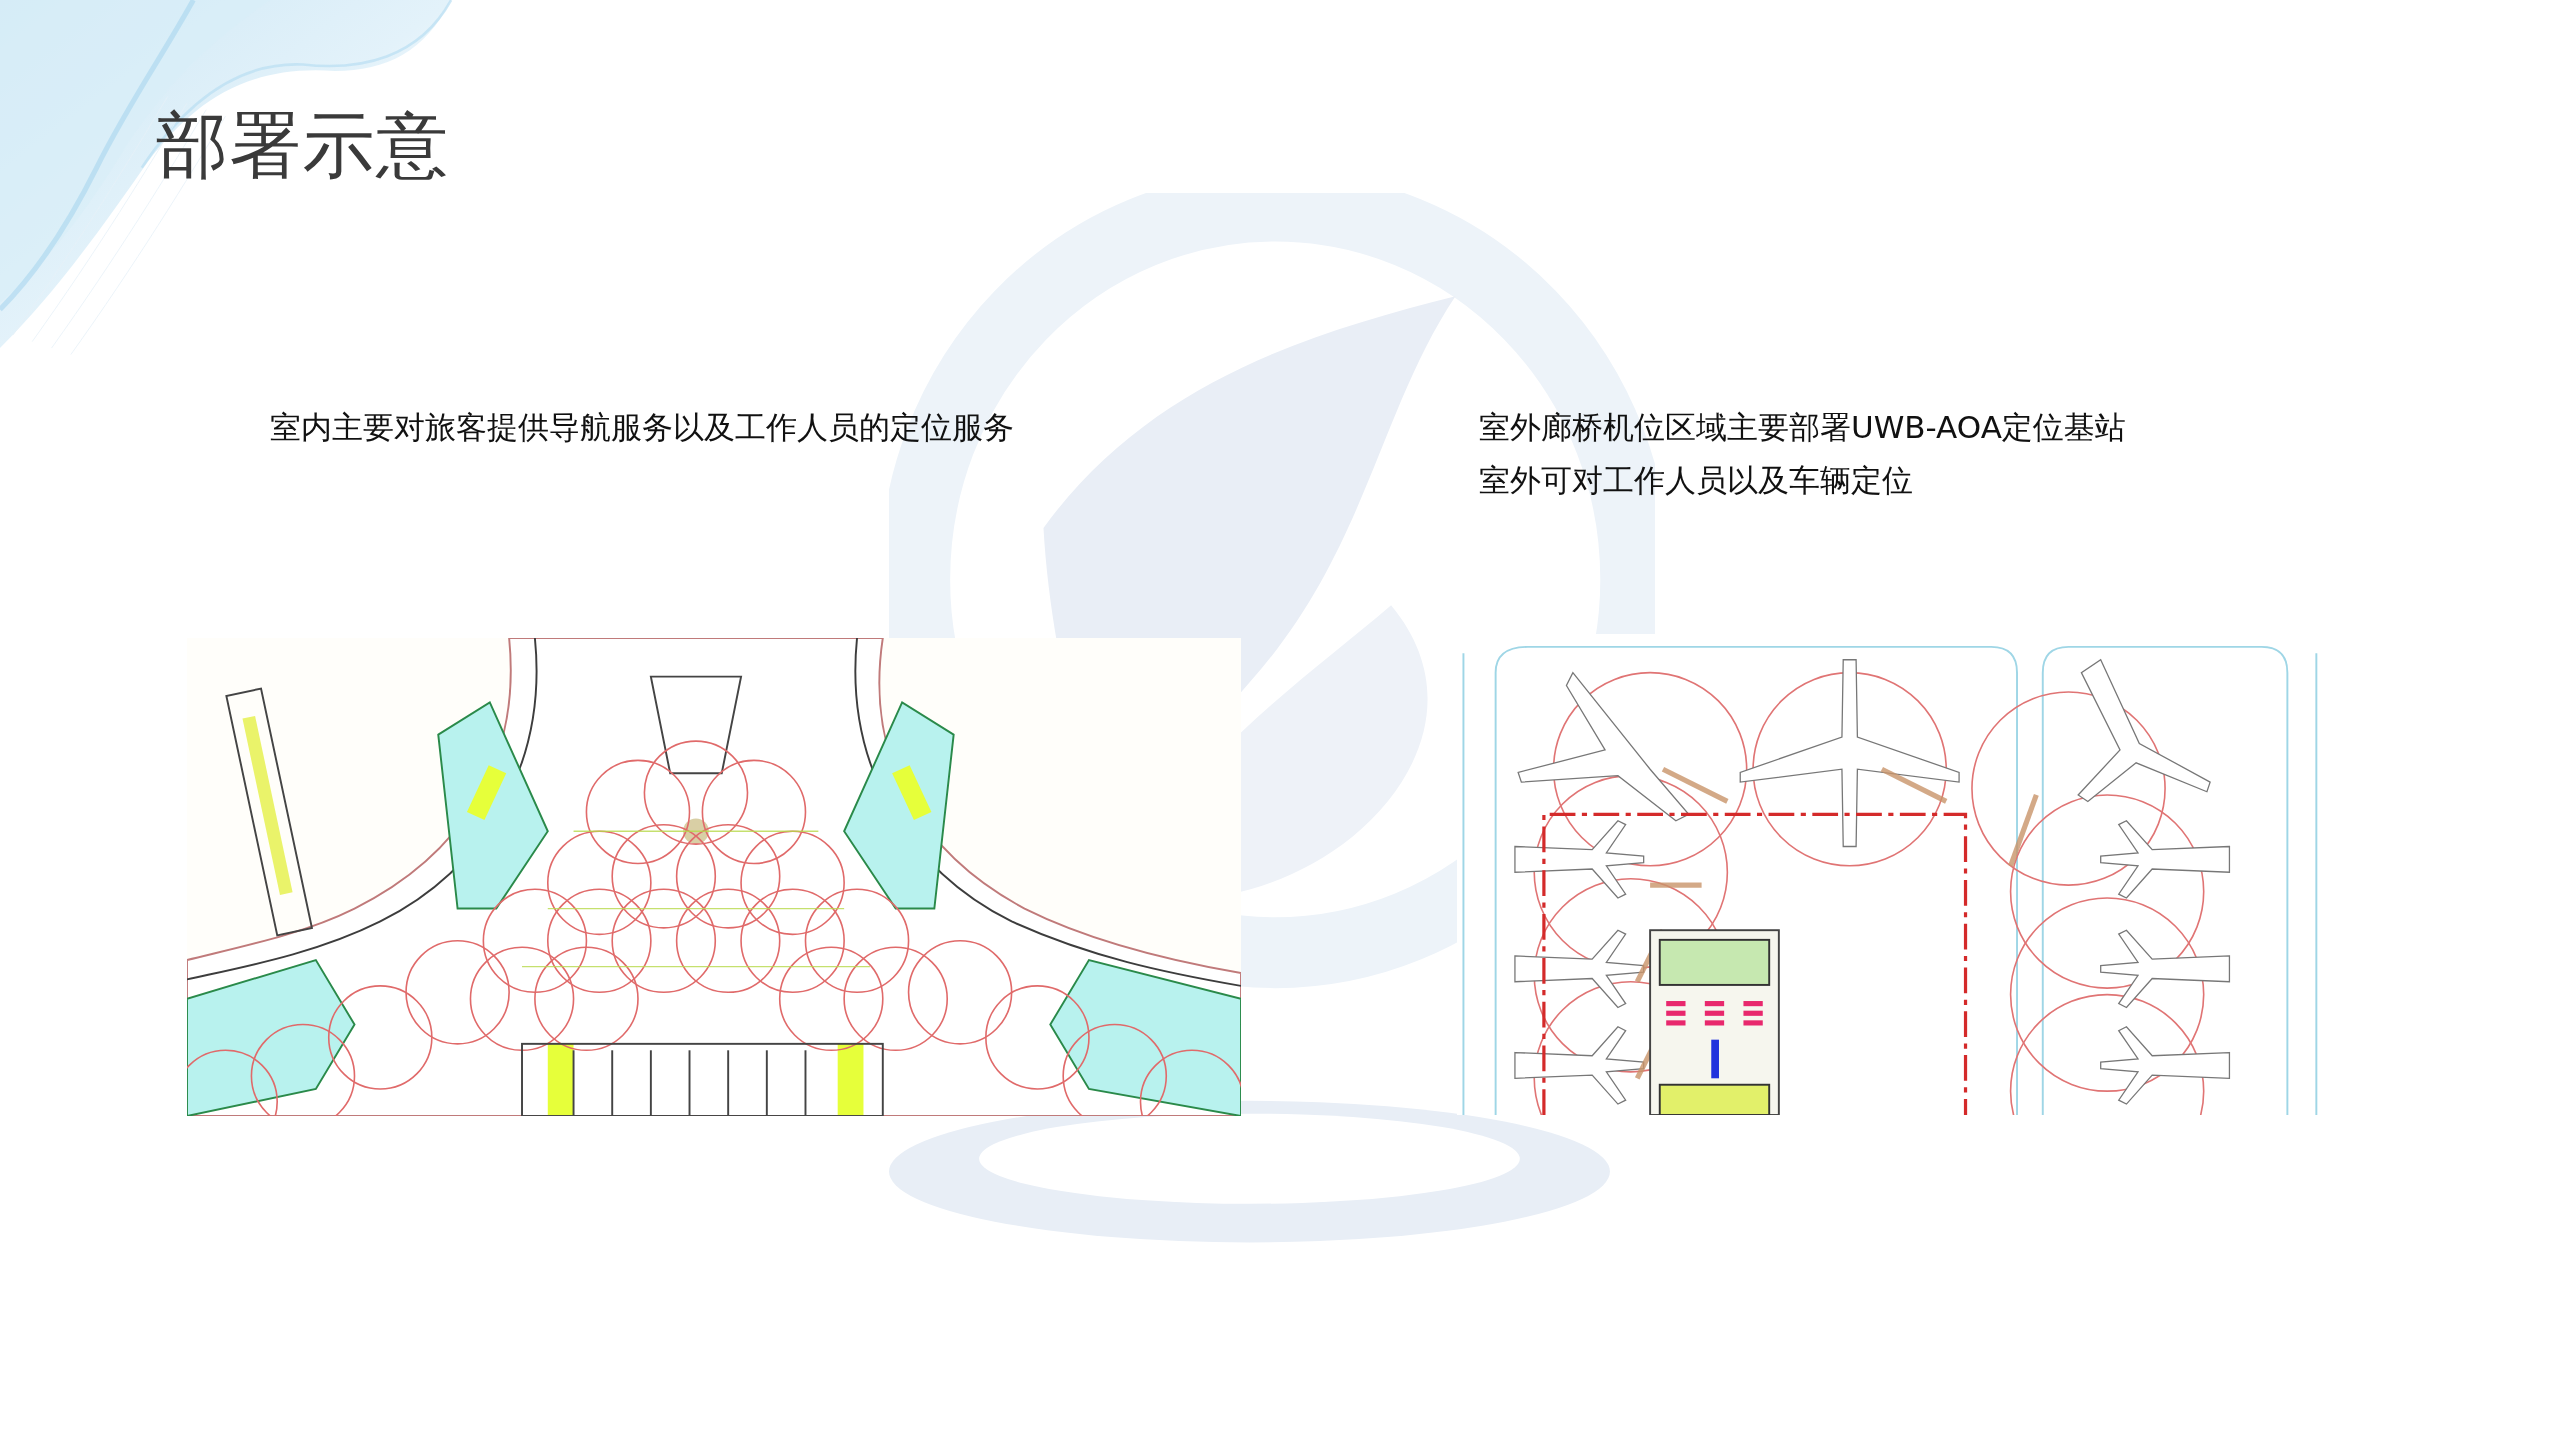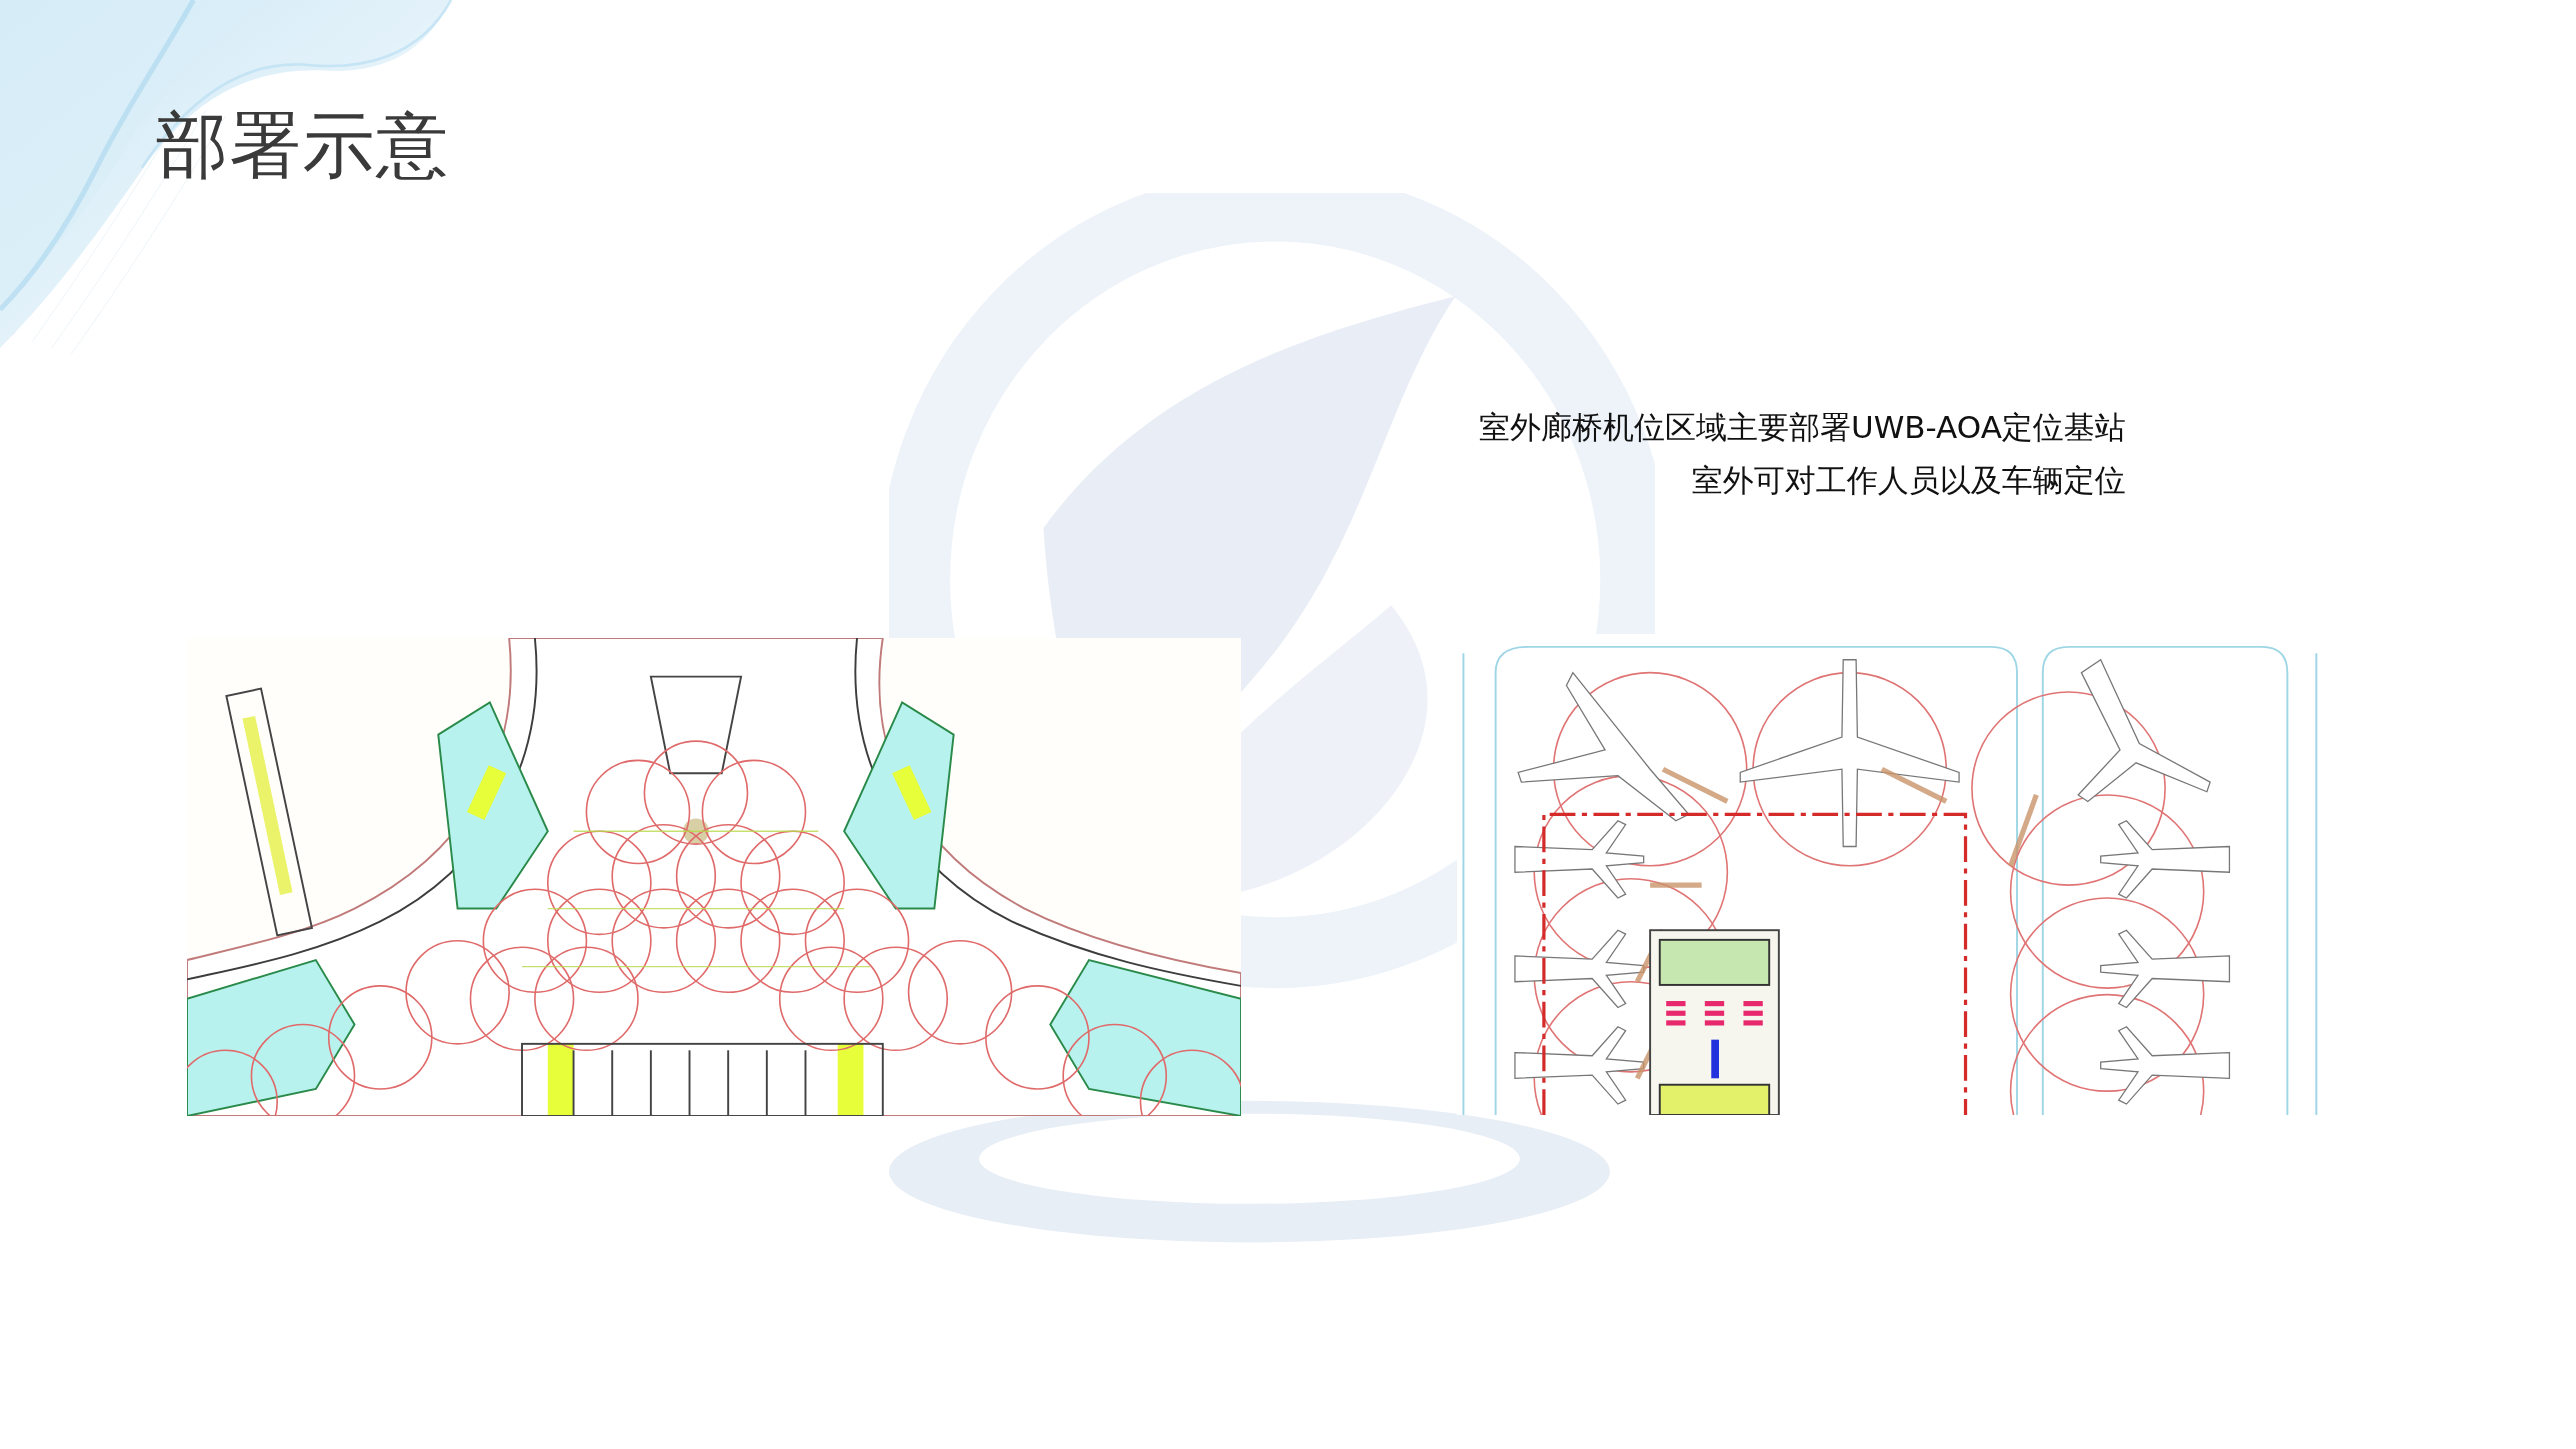--- a/index.html
+++ b/index.html
@@ -3,21 +3,21 @@
 <meta charset="utf-8">
 <style>
   html,body{margin:0;padding:0;}
   body{width:2576px;height:1449px;position:relative;overflow:hidden;background:#ffffff;font-family:"DejaVu Sans","Liberation Sans",sans-serif;}
   .swoosh{position:absolute;left:0;top:0;width:464px;height:361px;}
   .watermark{position:absolute;left:889px;top:193px;width:766px;height:1056px;opacity:1;}
   .title{position:absolute;left:156px;top:97px;font-size:72px;color:#3a3a3a;letter-spacing:1.3px;line-height:97px;white-space:nowrap;}
   .desc{position:absolute;font-size:31px;line-height:53px;color:#111;white-space:nowrap;}
   .desc .line{display:block;}
   .desc-left{left:270px;top:401px;}
-  .desc-right{left:1479px;top:401px;text-align:right;}
+  .desc-right{left:1479px;top:401px;}
   .figure{position:absolute;overflow:hidden;background:#fffefb;}
   .fig-left{left:187px;top:638px;width:1054px;height:478px;}
   .fig-right{left:1457px;top:634px;width:869px;height:481px;background:#ffffff;}
   .fig-right svg,.fig-left svg{width:100%;height:100%;display:block;}
 </style>
 </head>
 <body>
 
 <svg class="swoosh" viewBox="0 0 720 560">
   <defs>
@@ -43,20 +43,21 @@
   <ellipse cx="600" cy="600" rx="560" ry="580" fill="none" stroke="#edf3f9" stroke-width="110"></ellipse>
   <path d="M240,520 C400,300 640,220 880,160 C760,340 740,560 560,760 C480,850 420,960 360,1080 C300,900 250,700 240,520 Z" fill="#e9eef6"></path>
   <path d="M360,1080 C460,880 640,760 780,640 C880,760 840,900 720,1000 C620,1080 480,1120 360,1080 Z" fill="#eef2f8"></path>
   <ellipse cx="560" cy="1520" rx="560" ry="110" fill="#e8eef6"></ellipse>
   <ellipse cx="560" cy="1500" rx="420" ry="70" fill="#ffffff"></ellipse>
 </svg>
 
 <div class="title">部署示意</div>
 
 <div class="desc desc-left">
+  <span class="line">室内主要对旅客提供导航服务以及工作人员的定位服务</span>
 </div>
 
 <div class="desc desc-right">
   <span class="line">室外廊桥机位区域主要部署UWB-AOA定位基站</span>
   <span class="line">室外可对工作人员以及车辆定位</span>
 </div>
 
 <div class="figure fig-left">
   <svg viewBox="0 0 1636 742" preserveAspectRatio="none">
     <rect width="1636" height="742" fill="#fffefa"></rect>

